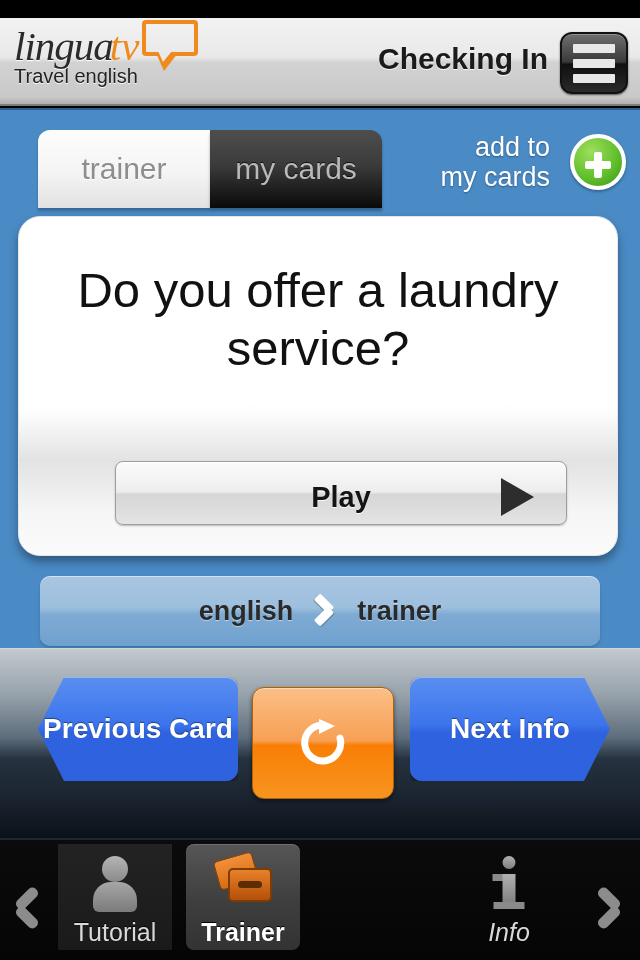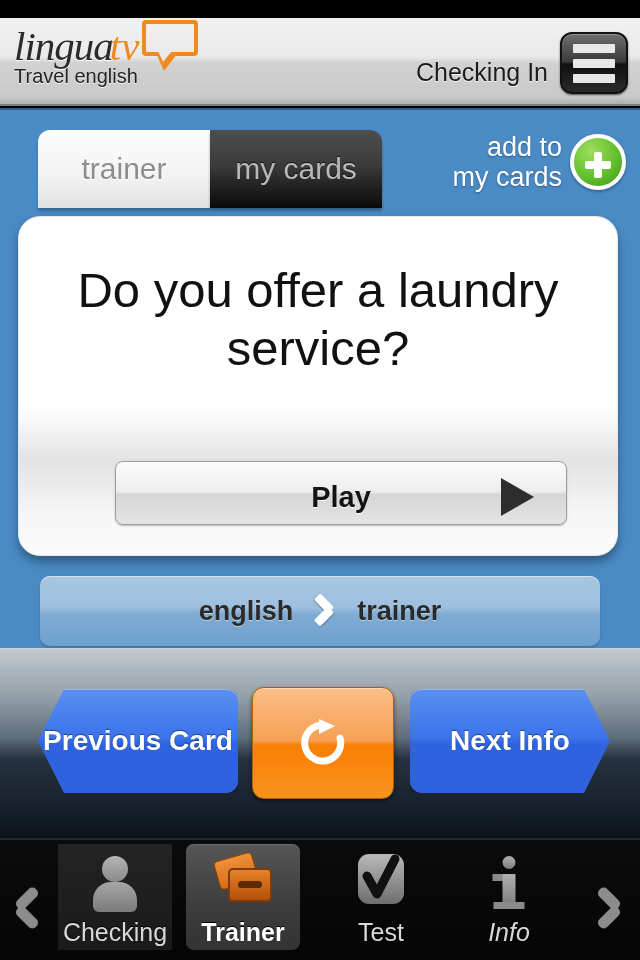--- a/index.html
+++ b/index.html
@@ -46,23 +46,22 @@
     content:""; position:absolute; left:12px; bottom:-10px; width:0; height:0; z-index:2;
     border-left:5px solid transparent; border-right:9px solid transparent;
     border-top:11px solid #eaeaea;
   }
   .logo-sub {
     font-size:20px; color:#232323; font-weight:400; margin-top:-3px;
     text-shadow:0 1px 0 rgba(255,255,255,.85);
   }
   .header-title {
     position:absolute; right:92px; top:24px;
-    font-size:25px; color:#1b1b1b; font-weight:400;
+    font-size:30px; color:#1b1b1b; font-weight:700;
     text-shadow:0 1px 0 rgba(255,255,255,.8);
-    margin-top:16px;
   }
   .menu-btn {
     position:absolute; right:12px; top:14px; width:68px; height:62px;
     border-radius:12px;
     background: linear-gradient(to bottom,#6e6e6e 0%,#3a3a3a 48%,#101010 52%,#2a2a2a 100%);
     border:2px solid #111;
     box-shadow:0 1px 2px rgba(0,0,0,.6), inset 0 1px 0 rgba(255,255,255,.25);
     display:flex; flex-direction:column; justify-content:center; align-items:center; gap:6px;
   }
   .menu-bar-line { width:42px; height:9px; background:#e8e8e8; border-radius:1px; }
@@ -86,21 +85,21 @@
     color:#8d8d8d; text-shadow:0 1px 0 #fff;
     box-shadow: 0 3px 3px rgba(0,0,0,.25);
   }
   .tab-right {
     border-radius:0 12px 0 0;
     background: linear-gradient(to bottom,#4e4e4e 0%,#3b3b3b 45%,#242424 70%,#0a0a0a 100%);
     color:#b9b9b9; text-shadow:0 -1px 0 rgba(0,0,0,.7);
     box-shadow: 0 3px 3px rgba(0,0,0,.3);
   }
   .addcards {
-    position:absolute; right:14px; top:22px; display:flex; align-items:center; gap:8px;
+    position:absolute; right:14px; top:22px; display:flex; align-items:center; gap:20px;
   }
   .addcards-text {
     color:#fff; font-size:27px; line-height:30px; text-align:right; font-weight:400;
     text-shadow:0 1px 2px rgba(0,0,0,.35);
   }
   .plus-circle {
     width:56px; height:56px; border-radius:50%;
     background: radial-gradient(circle at 35% 28%, #9ede5c 0%, #63c02e 55%, #3d9512 100%);
     border:4px solid #ffffff; position:relative;
     box-shadow:0 2px 3px rgba(0,0,0,.3);
@@ -160,21 +159,21 @@
   .lang-chev:before { top:5px; transform:rotate(45deg); }
   .lang-chev:after  { top:18px; transform:rotate(-45deg); }
 
   
   .panel {
     position:absolute; top:648px; left:0; width:640px; height:190px;
     background: linear-gradient(to bottom,#c3c9ce 0%,#97a2ab 24%,#5d6d7c 47%,#26323f 58%,#1c2633 76%,#0b1118 100%);
     border-top:1px solid #cfd6da;
   }
   .nav-btn {
-    position:absolute; top:40px; height:104px; width:200px;
+    position:absolute; top:28px; height:104px; width:200px;
     background: linear-gradient(to bottom,#5a8ef0 0%,#3b74ec 46%,#2f62de 54%,#2f62de 100%);
     color:#fff; font-size:28px; font-weight:bold; line-height:104px; text-align:center;
     text-shadow:0 -1px 1px rgba(0,0,0,.45);
     box-shadow: 0 2px 4px rgba(0,0,0,.5), inset 0 1px 0 rgba(255,255,255,.35);
   }
   .nav-prev {
     left:38px; border-radius:0 12px 12px 0;
     clip-path: polygon(26px 0, 100% 0, 100% 100%, 26px 100%, 0 50%);
   }
   .nav-next {
@@ -346,42 +345,33 @@
   </div>
 
   <div class="tabbar">
     <div class="chev-side chev-left"></div>
 
     <div class="tb-item tb-tutorial">
       <div class="tb-icon">
         <span class="person-head"></span>
         <span class="person-body"></span>
       </div>
-      <div class="tb-label">Checking</div>
+      <div class="tb-label">Tutorial</div>
     </div>
 
     <div class="tb-item tb-trainer">
       <div class="tb-icon">
         <span class="card-back"></span>
         <span class="card-front">
           <span class="card-slot"></span>
         </span>
       </div>
       <div class="tb-label active">Trainer</div>
     </div>
 
-    <div class="tb-item tb-test">
-      <div class="tb-icon">
-        <span class="test-sq"></span>
-        <svg viewBox="0 0 62 62" style="position:absolute;left:0;top:0;width:62px;height:62px;">
-          <polyline points="17,24 27,42 45,7" fill="none" stroke="#111" stroke-width="9" stroke-linecap="round" stroke-linejoin="round"></polyline>
-        </svg>
-      </div>
-      <div class="tb-label">Test</div>
-    </div>
 
     <div class="tb-item tb-info">
       <div class="tb-icon">
         <span class="info-dot"></span>
         <span class="info-serif"></span>
         <span class="info-stem"></span>
         <span class="info-foot"></span>
       </div>
       <div class="tb-label">Info</div>
     </div>

